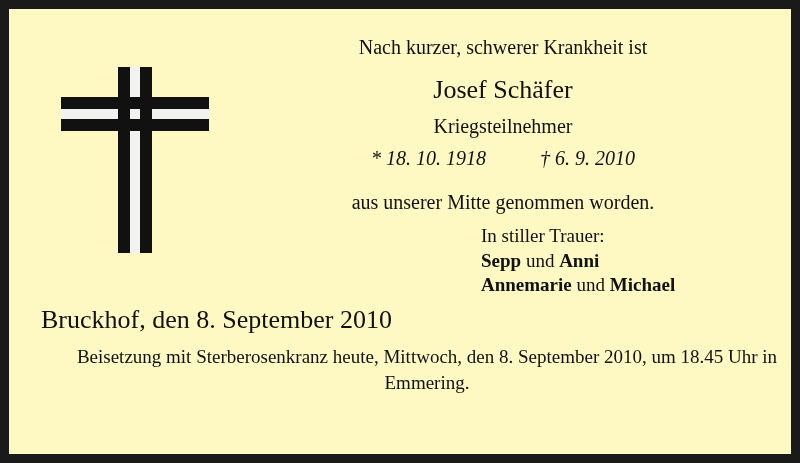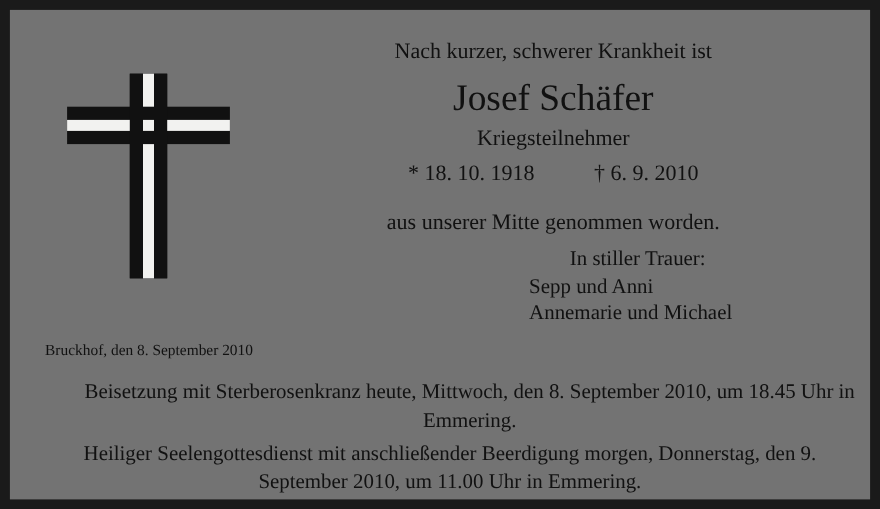--- a/index.html
+++ b/index.html
@@ -11,21 +11,21 @@
     width: 800px;
     height: 463px;
     font-family: "Liberation Serif", serif;
     color: #111111;
   }
   .notice {
     position: relative;
     box-sizing: border-box;
     width: 800px;
     height: 463px;
-    background: #737373;
+    background: #fef9c3;
     border: 9px solid #1a1a1a;
     padding: 10px 26px 12px 26px;
   }
   .inner {
     position: relative;
     width: 100%;
     height: 100%;
   }
 
   
@@ -91,33 +91,34 @@
     left: 190px;
     top: 14px;
     width: 556px;
     text-align: center;
   }
   .line-intro {
     font-size: 20px;
     line-height: 28px;
   }
   .name {
-    font-size: 34px;
+    font-size: 26px;
     line-height: 46px;
     margin-top: 6px;
   }
   .role {
     font-size: 20px;
     line-height: 26px;
     text-align: center;
   }
   .dates {
     font-size: 20px;
     line-height: 30px;
     margin-top: 4px;
+    font-style: italic;
   }
   .dates .gap {
     display: inline-block;
     width: 54px;
   }
   .taken {
     font-size: 20px;
     line-height: 30px;
     margin-top: 14px;
   }
@@ -127,32 +128,31 @@
     position: absolute;
     right: 14px;
     top: 205px;
     width: 270px;
     text-align: left;
     font-size: 19px;
     line-height: 24.5px;
   }
   .mourners .m-title {
     font-size: 19px;
-    margin-left: 37px;
   }
   .mourners b {
-    font-weight: normal;
+    font-weight: bold;
   }
 
   
   .place-line {
     position: absolute;
     left: 6px;
     top: 288px;
-    font-size: 14px;
+    font-size: 26px;
     line-height: 26px;
   }
 
   
   .para1 {
     position: absolute;
     left: 22px;
     top: 325px;
     width: 740px;
     font-size: 19px;
@@ -200,16 +200,15 @@
         <b>Sepp</b><span> und </span><b>Anni</b>
       </div>
       <div>
         <b>Annemarie</b><span> und </span><b>Michael</b>
       </div>
     </div>
 
     <div class="place-line">Bruckhof, den 8. September 2010</div>
 
     <div class="para1">Beisetzung mit Sterberosenkranz heute, Mittwoch, den 8. September 2010, um 18.45 Uhr in Emmering.</div>
-    <div class="para2">Heiliger Seelengottesdienst mit anschließender Beerdigung morgen, Donnerstag, den 9. September 2010, um 11.00 Uhr in Emmering.</div>
 
   </div>
 </div>
 
 </body></html>

